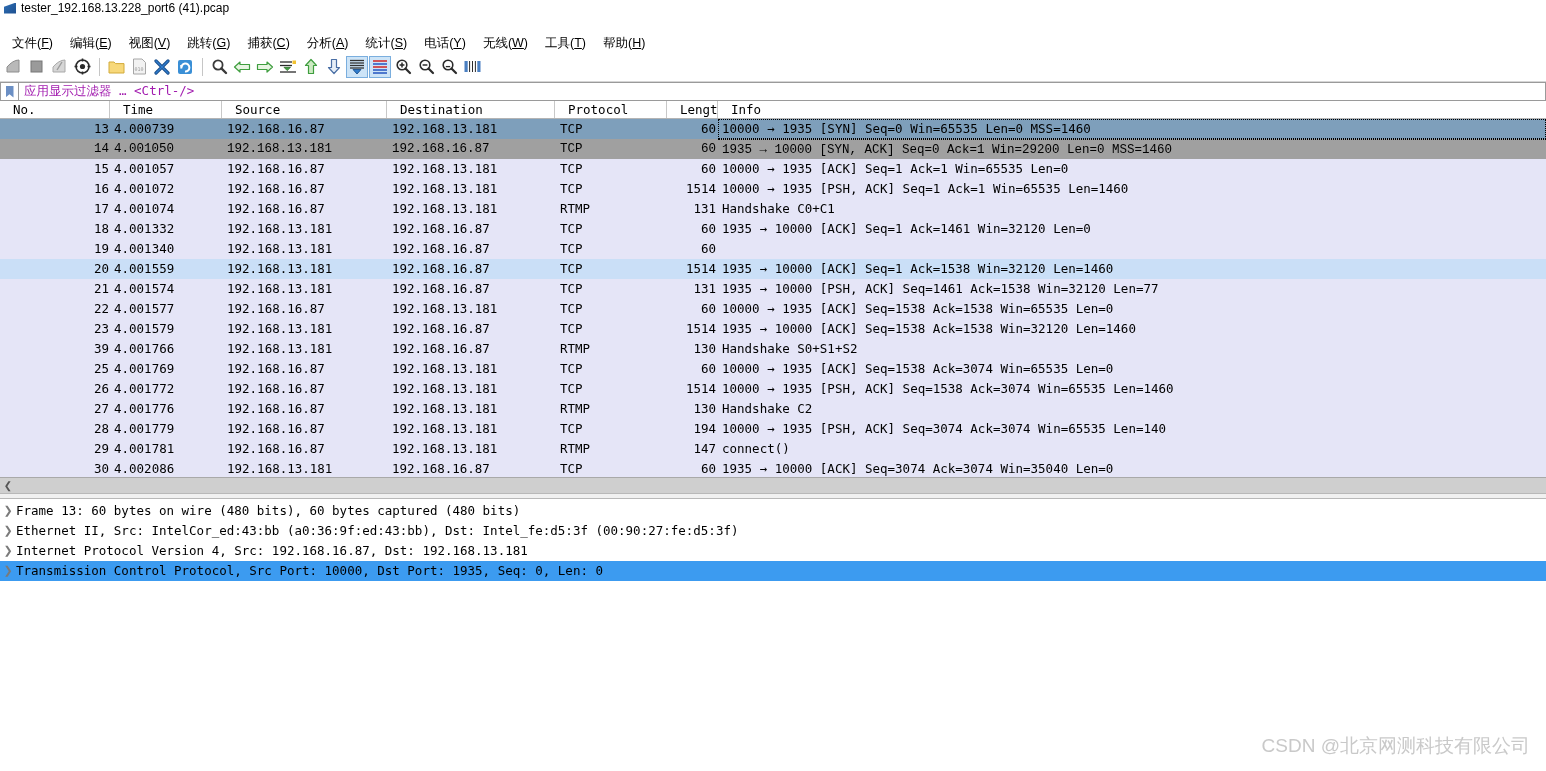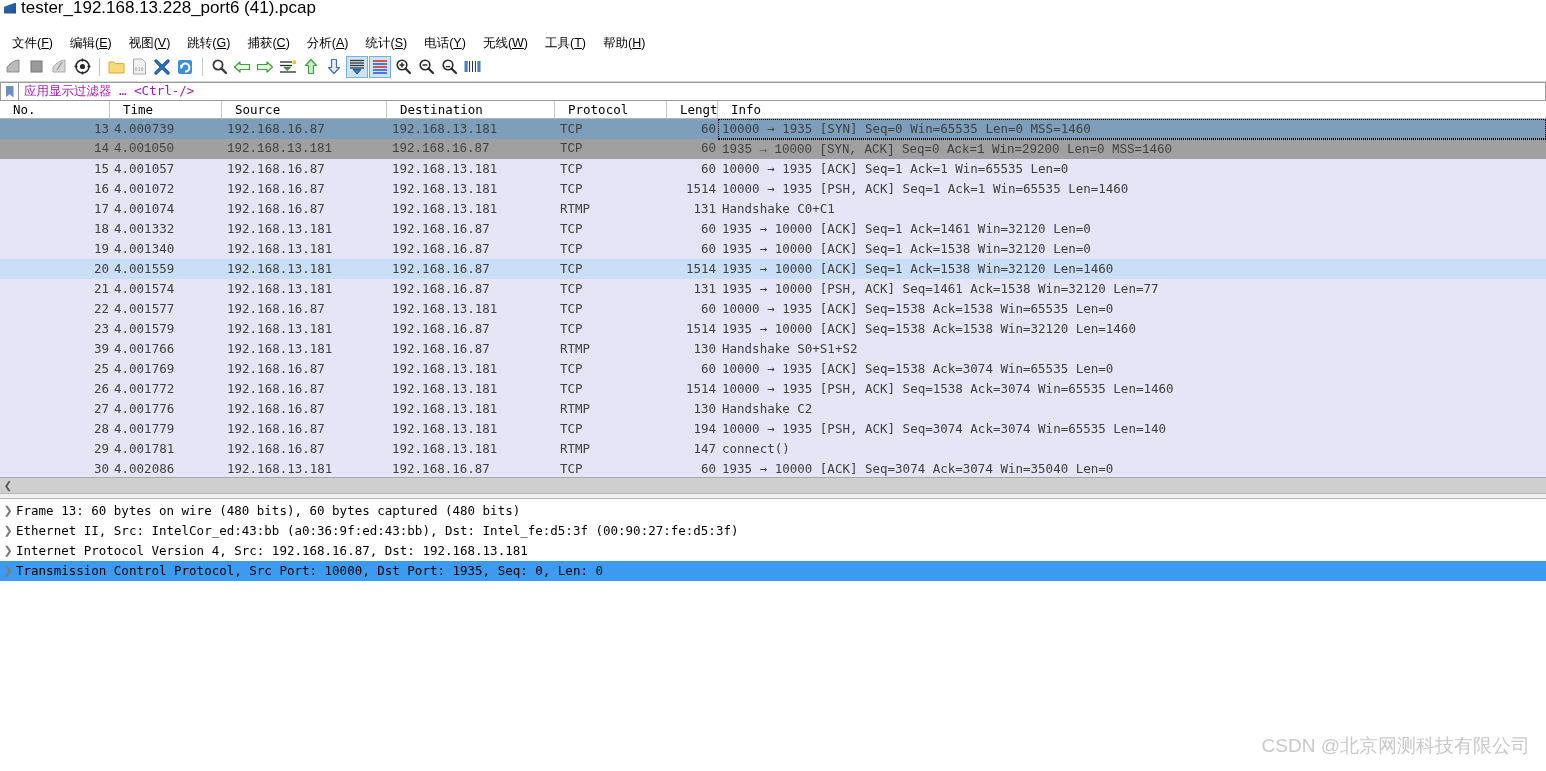--- a/index.html
+++ b/index.html
@@ -11,21 +11,21 @@
     overflow: hidden;
   }
 
   
   #titlebar {
     height: 16px;
     display: flex;
     align-items: center;
     padding-left: 4px;
     background: #ffffff;
-    font-size: 17px;
+    font-size: 12px;
     color: #000;
     white-space: nowrap;
   }
   #titlebar .wsicon {
     width: 12px; height: 11px;
     margin-right: 5px;
     background: linear-gradient(135deg,#2f6fb5 0%,#1d4f8f 100%);
     clip-path: polygon(0 100%, 0 38%, 100% 0, 100% 100%);
     flex: none;
   }
@@ -143,21 +143,21 @@
   .c-dst  { width: 168px; }
   .c-prot { width: 112px; }
   .c-len  { width: 51px;  }
   .c-info { flex: 1; border-right: none; }
 
   .prow {
     height: 20px;
     display: flex;
     align-items: center;
     white-space: nowrap;
-    color: #404040;
+    color: #000000;
   }
   .prow .cell {
     line-height: 20px;
     overflow: hidden;
     flex: none;
     padding: 0 3px;
   }
   .cell.c-no   { width: 110px; text-align: right; padding-right: 1px; }
   .cell.c-time { width: 112px; text-align: left; padding-left: 4px; }
   .cell.c-src  { width: 165px; text-align: left; padding-left: 5px; }
@@ -482,21 +482,20 @@
         <div class="cell c-len">60</div>
         <div class="cell c-info">1935 → 10000 [ACK] Seq=1 Ack=1461 Win=32120 Len=0</div>
       </div>
       <div class="prow bg-default">
         <div class="cell c-no">19</div>
         <div class="cell c-time">4.001340</div>
         <div class="cell c-src">192.168.13.181</div>
         <div class="cell c-dst">192.168.16.87</div>
         <div class="cell c-prot">TCP</div>
         <div class="cell c-len">60</div>
-        <div class="cell c-info">1935 → 10000 [ACK] Seq=1 Ack=1538 Win=32120 Len=0</div>
       </div>
       <div class="prow bg-lightsel">
         <div class="cell c-no">20</div>
         <div class="cell c-time">4.001559</div>
         <div class="cell c-src">192.168.13.181</div>
         <div class="cell c-dst">192.168.16.87</div>
         <div class="cell c-prot">TCP</div>
         <div class="cell c-len">1514</div>
         <div class="cell c-info">1935 → 10000 [ACK] Seq=1 Ack=1538 Win=32120 Len=1460</div>
       </div>

